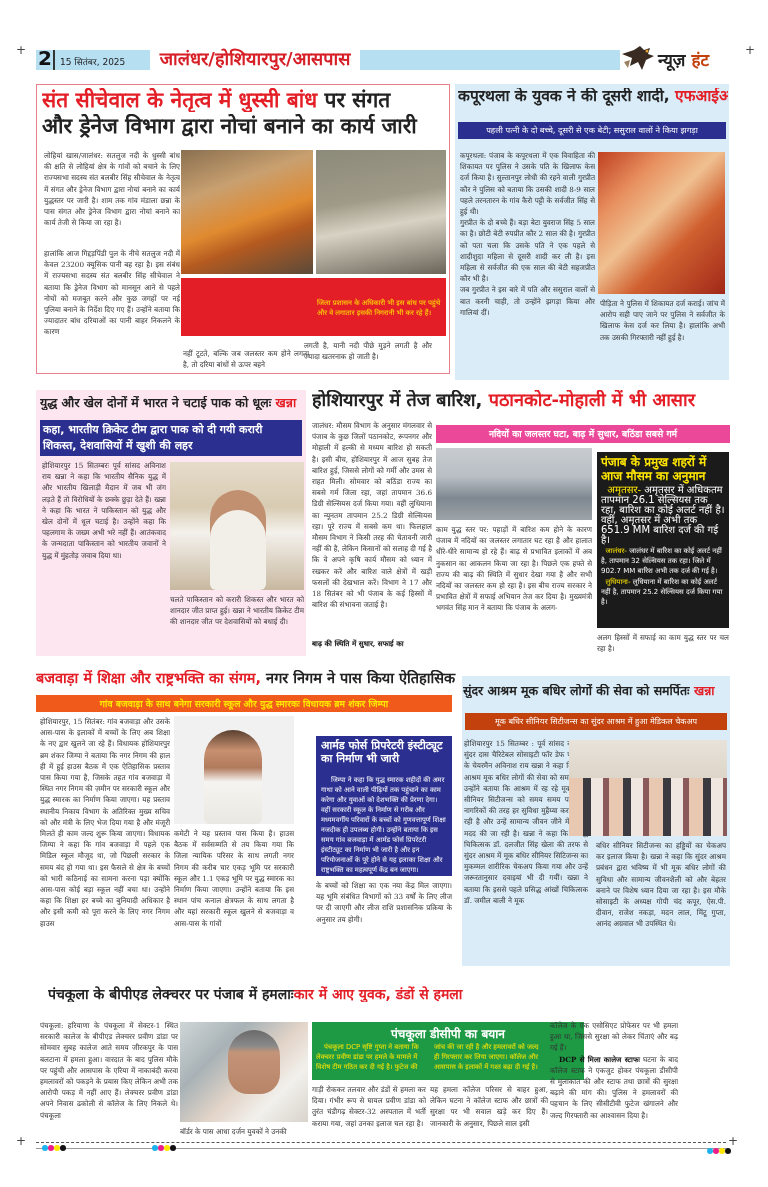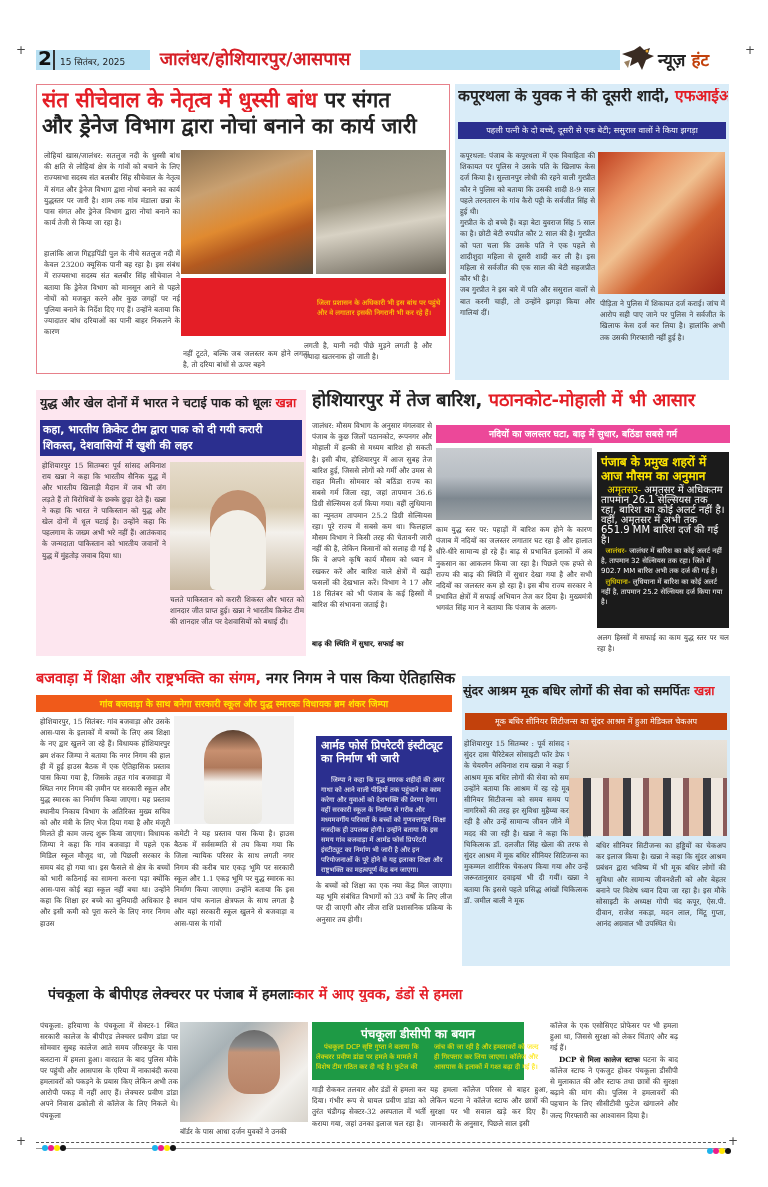--- a/index.html
+++ b/index.html
@@ -135,21 +135,21 @@
 <div class="abs body" style="left:596px;top:840px;width:130px;height:122px">बधिर सीनियर सिटीजन्स का हड्डियों का चेकअप कर इलाज किया है। खन्ना ने कहा कि सुंदर आश्रम प्रबंधन द्वारा भविष्य में भी मूक बधिर लोगों की सुविधा और सामान्य जीवनशैली को और बेहतर बनाने पर विशेष ध्यान दिया जा रहा है। इस मौके सोसाइटी के अध्यक्ष गोपी चंद कपूर, ऐस.पी. दीवान, राजेश नकड़ा, मदन लाल, मिंटू गुप्ता, आनंद अग्रवाल भी उपस्थित थे।</div>
 
 <div class="abs h-big" style="left:48px;top:986px;width:700px;font-size:14px">
   <span>पंचकूला के बीपीएड लेक्चरर पर पंजाब में हमलाः</span><span class="red">कार में आए युवक, डंडों से हमला</span>
 </div>
 <div class="abs body" style="left:40px;top:1020px;width:138px;height:118px">पंचकूला: हरियाणा के पंचकूला में सेक्टर-1 स्थित सरकारी कालेज के बीपीएड लेक्चरर प्रवीण डांडा पर सोमवार सुबह कालेज आते समय जीरकपुर के पास बलटाना में हमला हुआ। वारदात के बाद पुलिस मौके पर पहुंची और आसपास के एरिया में नाकाबंदी करवा हमलावरों को पकड़ने के प्रयास किए लेकिन अभी तक आरोपी पकड़ में नहीं आए हैं। लेक्चरर प्रवीण डांडा अपने निवास ढकोली से कॉलेज के लिए निकले थे। पंचकूला</div>
 <div class="abs photo" style="left:180px;top:1022px;width:128px;height:100px;background:linear-gradient(135deg,#cfd6d8 0%,#a8b2b6 30%,#e2d4c8 55%,#f2f0ec 75%,#d8d4cc 100%)">
   <div style="position:absolute;left:48px;top:8px;width:52px;height:64px;border-radius:26px 26px 20px 20px;background:linear-gradient(180deg,#6a6a6a 0%,#8a8a8a 25%,#c49478 35%,#b88468 100%)"></div>
 </div>
 <div class="abs body" style="left:180px;top:1126px;width:128px;height:14px">बॉर्डर के पास आधा दर्जन युवकों ने उनकी</div>
-<div class="abs" style="left:312px;top:1022px;width:212px;height:58px;background:#1e9a45;">
+<div class="abs" style="left:312px;top:1022px;width:272px;height:58px;background:#1e9a45;">
   <div class="bar" style="font-size:12px;padding-top:3px">पंचकूला डीसीपी का बयान</div>
   <div style="position:absolute;left:4px;top:20px;width:110px;font-size:6.8px;line-height:10px;color:#ffe600;text-indent:8px">पंचकूला DCP सृष्टि गुप्ता ने बताया कि लेक्चरर प्रवीण डांडा पर हमले के मामले में विशेष टीम गठित कर दी गई है। फुटेज की</div>
   <div style="position:absolute;left:122px;top:20px;width:112px;font-size:6.8px;line-height:10px;color:#ffe600">जांच की जा रही है और हमलावरों को जल्द ही गिरफ्तार कर लिया जाएगा। कॉलेज और आसपास के इलाकों में गश्त बढ़ा दी गई है।</div>
 </div>
 <div class="abs body" style="left:312px;top:1084px;width:114px;height:56px">गाड़ी रोककर तलवार और डंडों से हमला कर दिया। गंभीर रूप से घायल प्रवीण डांडा को तुरंत चंडीगढ़ सेक्टर-32 अस्पताल में भर्ती कराया गया, जहां उनका इलाज चल रहा है।</div>
 <div class="abs body" style="left:430px;top:1084px;width:118px;height:56px">यह हमला कॉलेज परिसर से बाहर हुआ, लेकिन घटना ने कॉलेज स्टाफ और छात्रों की सुरक्षा पर भी सवाल खड़े कर दिए हैं। जानकारी के अनुसार, पिछले साल इसी</div>
 <div class="abs body" style="left:550px;top:1020px;width:128px;height:122px">
   <span>कॉलेज के एक एसोसिएट प्रोफेसर पर भी हमला हुआ था, जिससे सुरक्षा को लेकर चिंताएं और बढ़ गई हैं।</span><br>
   &nbsp;&nbsp;&nbsp;<b>DCP से मिला कालेज स्टाफः</b>
   <span>घटना के बाद कॉलेज स्टाफ ने एकजुट होकर पंचकूला डीसीपी से मुलाकात की और स्टाफ तथा छात्रों की सुरक्षा बढ़ाने की मांग की। पुलिस ने हमलावरों की पहचान के लिए सीसीटीवी फुटेज खंगालने और जल्द गिरफ्तारी का आश्वासन दिया है।</span>

